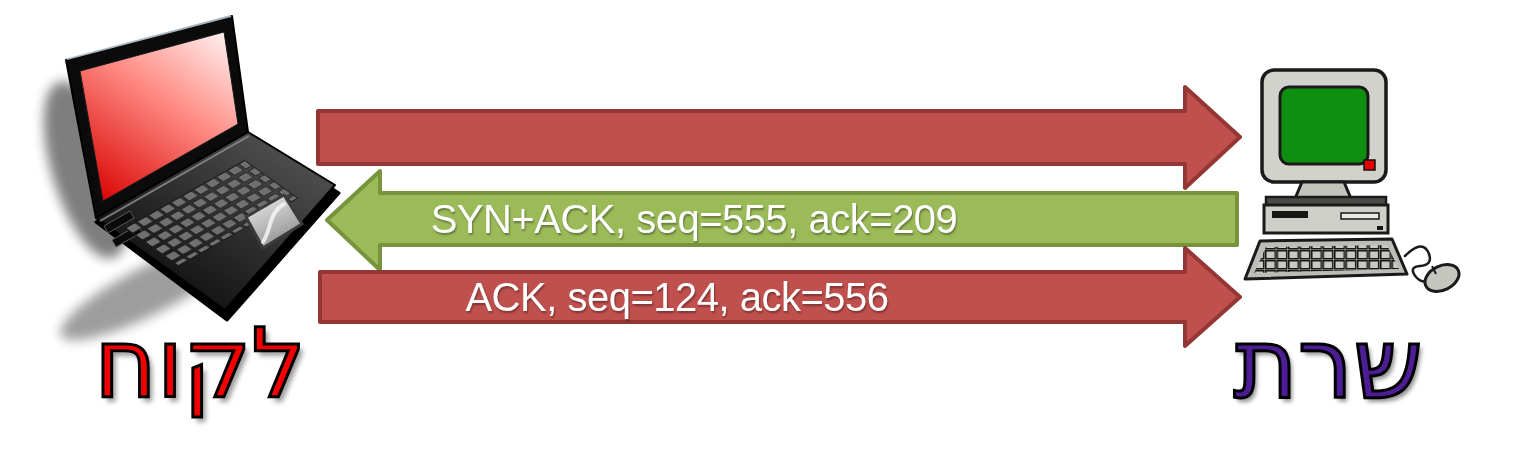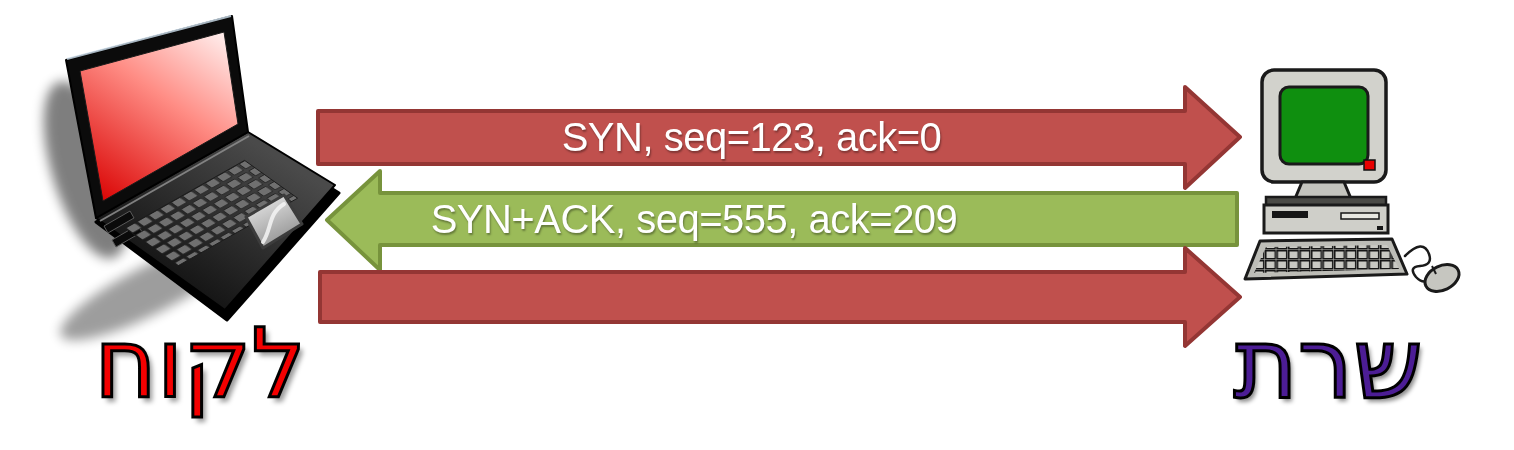--- a/index.html
+++ b/index.html
@@ -96,19 +96,19 @@
       <line x1="1432" y1="266" x2="1436" y2="274" stroke="#1a1a1a" stroke-width="2"></line>
     </g>
 
     <g>
       <polygon points="318,111 1185,111 1185,87 1240,137 1185,188 1185,164 318,164" stroke="#943634" stroke-width="4" stroke-linejoin="round" fill="#C0504D"></polygon>
       <polygon points="1237,193 380,193 380,171 327,220 380,270 380,245 1237,245" stroke="#77933C" stroke-width="4" stroke-linejoin="round" fill="#9BBB59"></polygon>
       <polygon points="320,272 1185,272 1185,248 1240,297 1185,346 1185,322 320,322" stroke="#943634" stroke-width="4" stroke-linejoin="round" fill="#C0504D"></polygon>
     </g>
   </svg>
 
-  <div class="msg msg-1">SYN, seq=123, ack=0</div>
   <div class="msg msg-2">SYN+ACK, seq=555, ack=209</div>
+  <div class="msg msg-3">ACK, seq=124, ack=556</div>
 
   <div class="node-label client-label" dir="rtl">לקוח</div>
   <div class="node-label server-label" dir="rtl">שרת</div>
 
 </div>
 
 </body></html>

